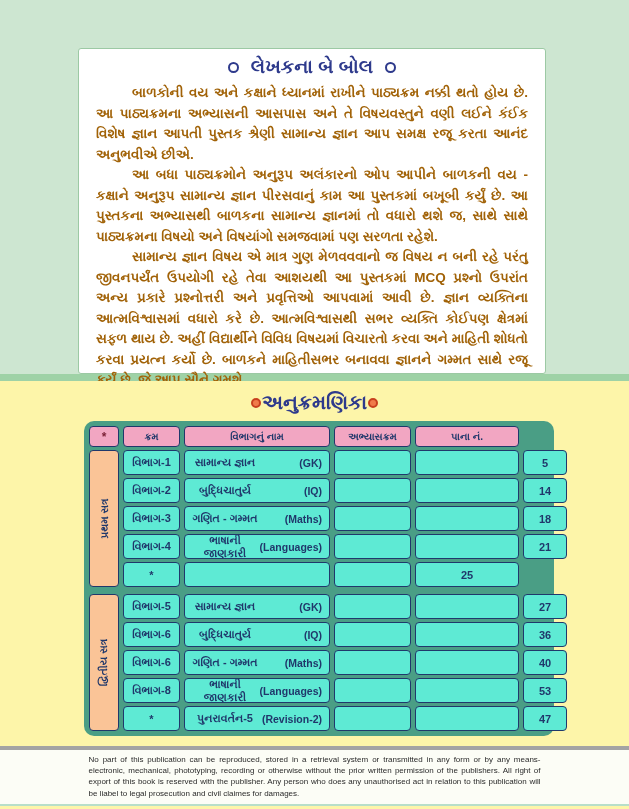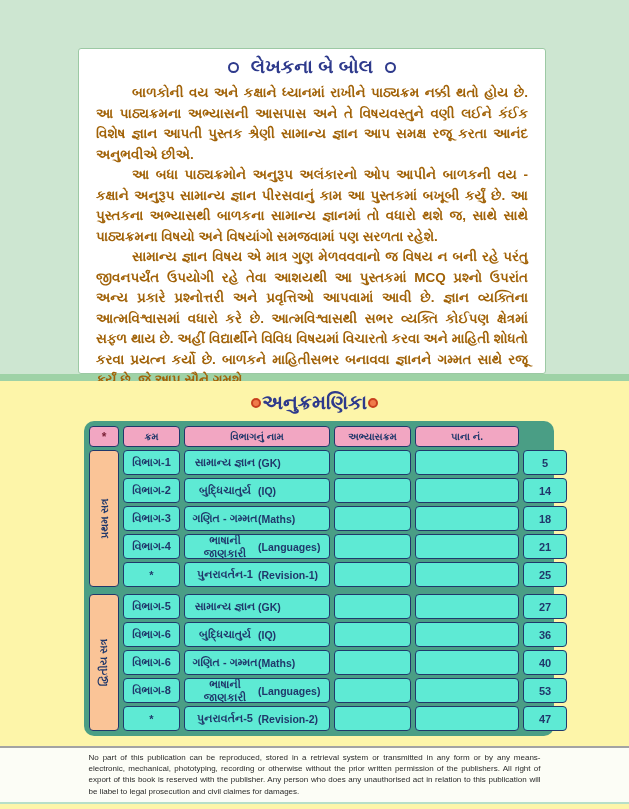--- a/index.html
+++ b/index.html
@@ -131,28 +131,28 @@
   }
   .term-cell span {
     transform: rotate(-90deg);
     white-space: nowrap;
     font-size: 10.5px;
     color: #20386b;
     font-weight: bold;
   }
   .name-cell { justify-content: flex-start; padding: 0 7px; }
   .name-cell .guj { flex: 1; text-align: center; }
-  .name-cell .eng { width: 64px; text-align: left; font-size: 10.5px; }
+  .name-cell .eng { width: 64px; text-align: right; font-size: 10.5px; }
 
   
   .legal-strip {
     margin-top: 10px;
     width: 629px;
     background: #fcfdf6;
-    border-top: 2px solid #a3a3a3;
+    border-top: 4px solid #a3a3a3;
     border-bottom: 2px solid #b7dfc9;
     padding: 4px 0 5px 0;
   }
   .legal-text {
     width: 452px;
     margin: 0 auto;
     font-size: 8px;
     line-height: 1.4;
     color: #2a2a2a;
     text-align: justify;
@@ -234,24 +234,20 @@
         <div class="cell">વિભાગ-4</div>
         <div class="cell name-cell">
           <span class="guj">ભાષાની જાણકારી</span>
           <span class="eng">(Languages)</span>
         </div>
         <div class="cell"></div>
         <div class="cell"></div>
         <div class="cell">21</div>
 
         <div class="cell">*</div>
-        <div class="cell name-cell">
-          <span class="guj">પુનરાવર્તન-1</span>
-          <span class="eng">(Revision-1)</span>
-        </div>
         <div class="cell"></div>
         <div class="cell"></div>
         <div class="cell">25</div>
       </div>
 
       <div class="toc-grid group-grid group-2">
         <div class="cell term-cell">
           <span>દ્વિતીય સત્ર</span>
         </div>
 

